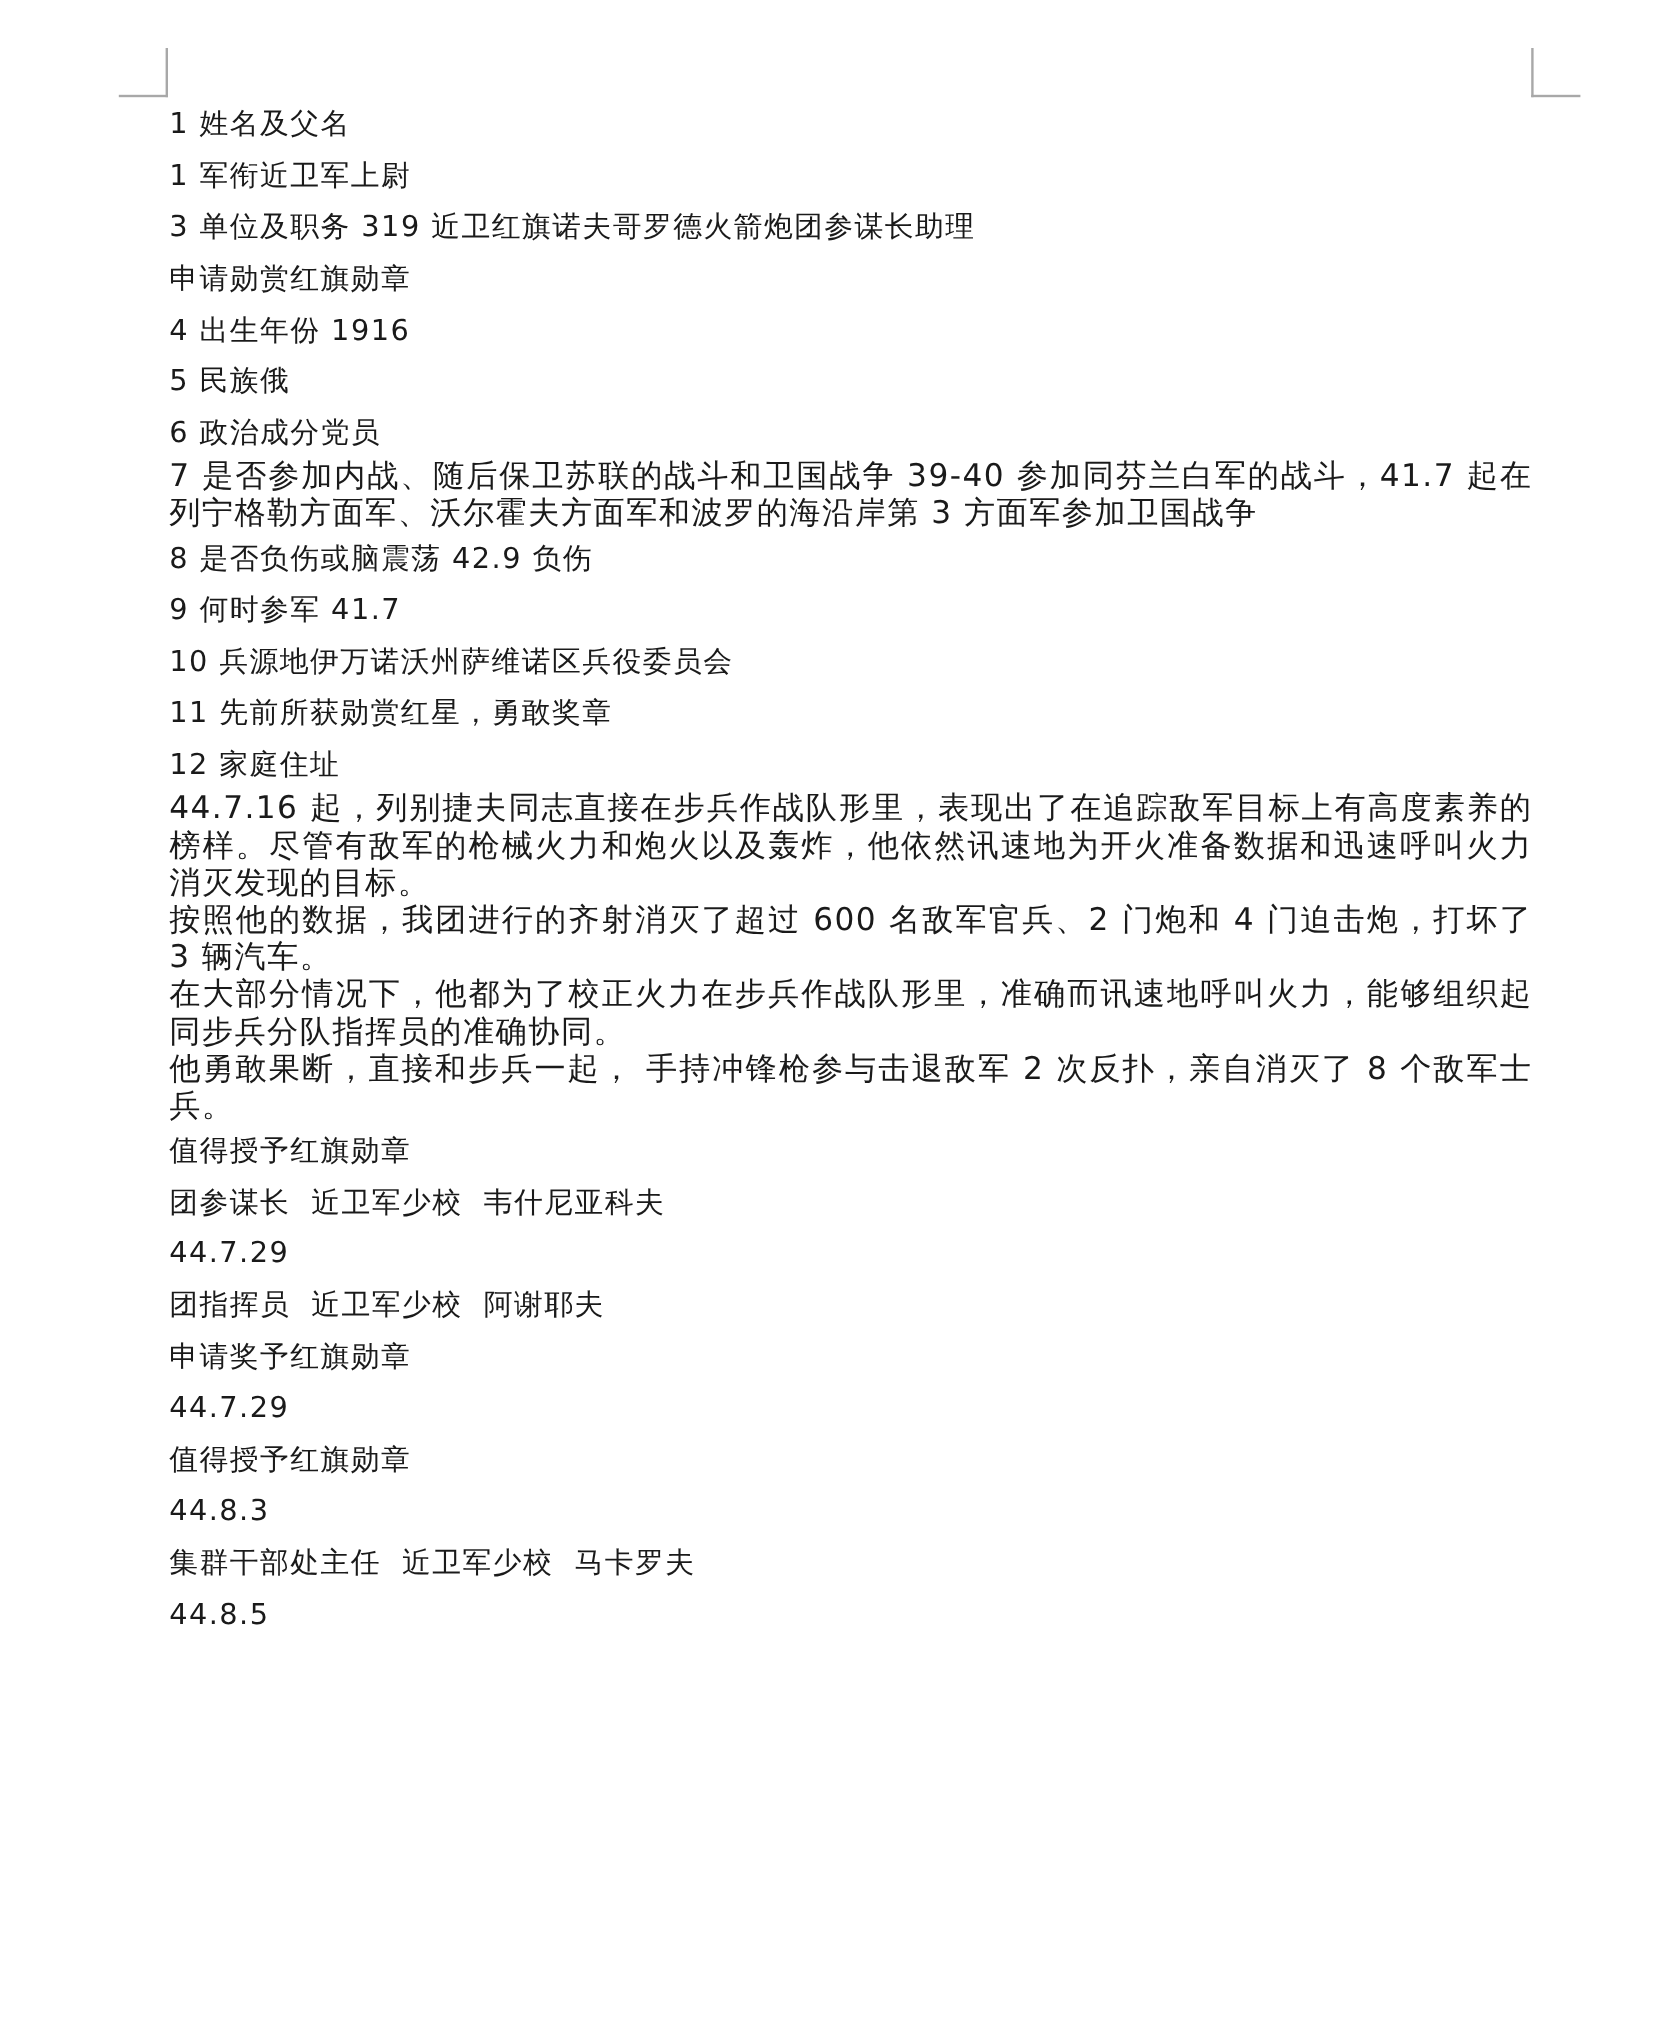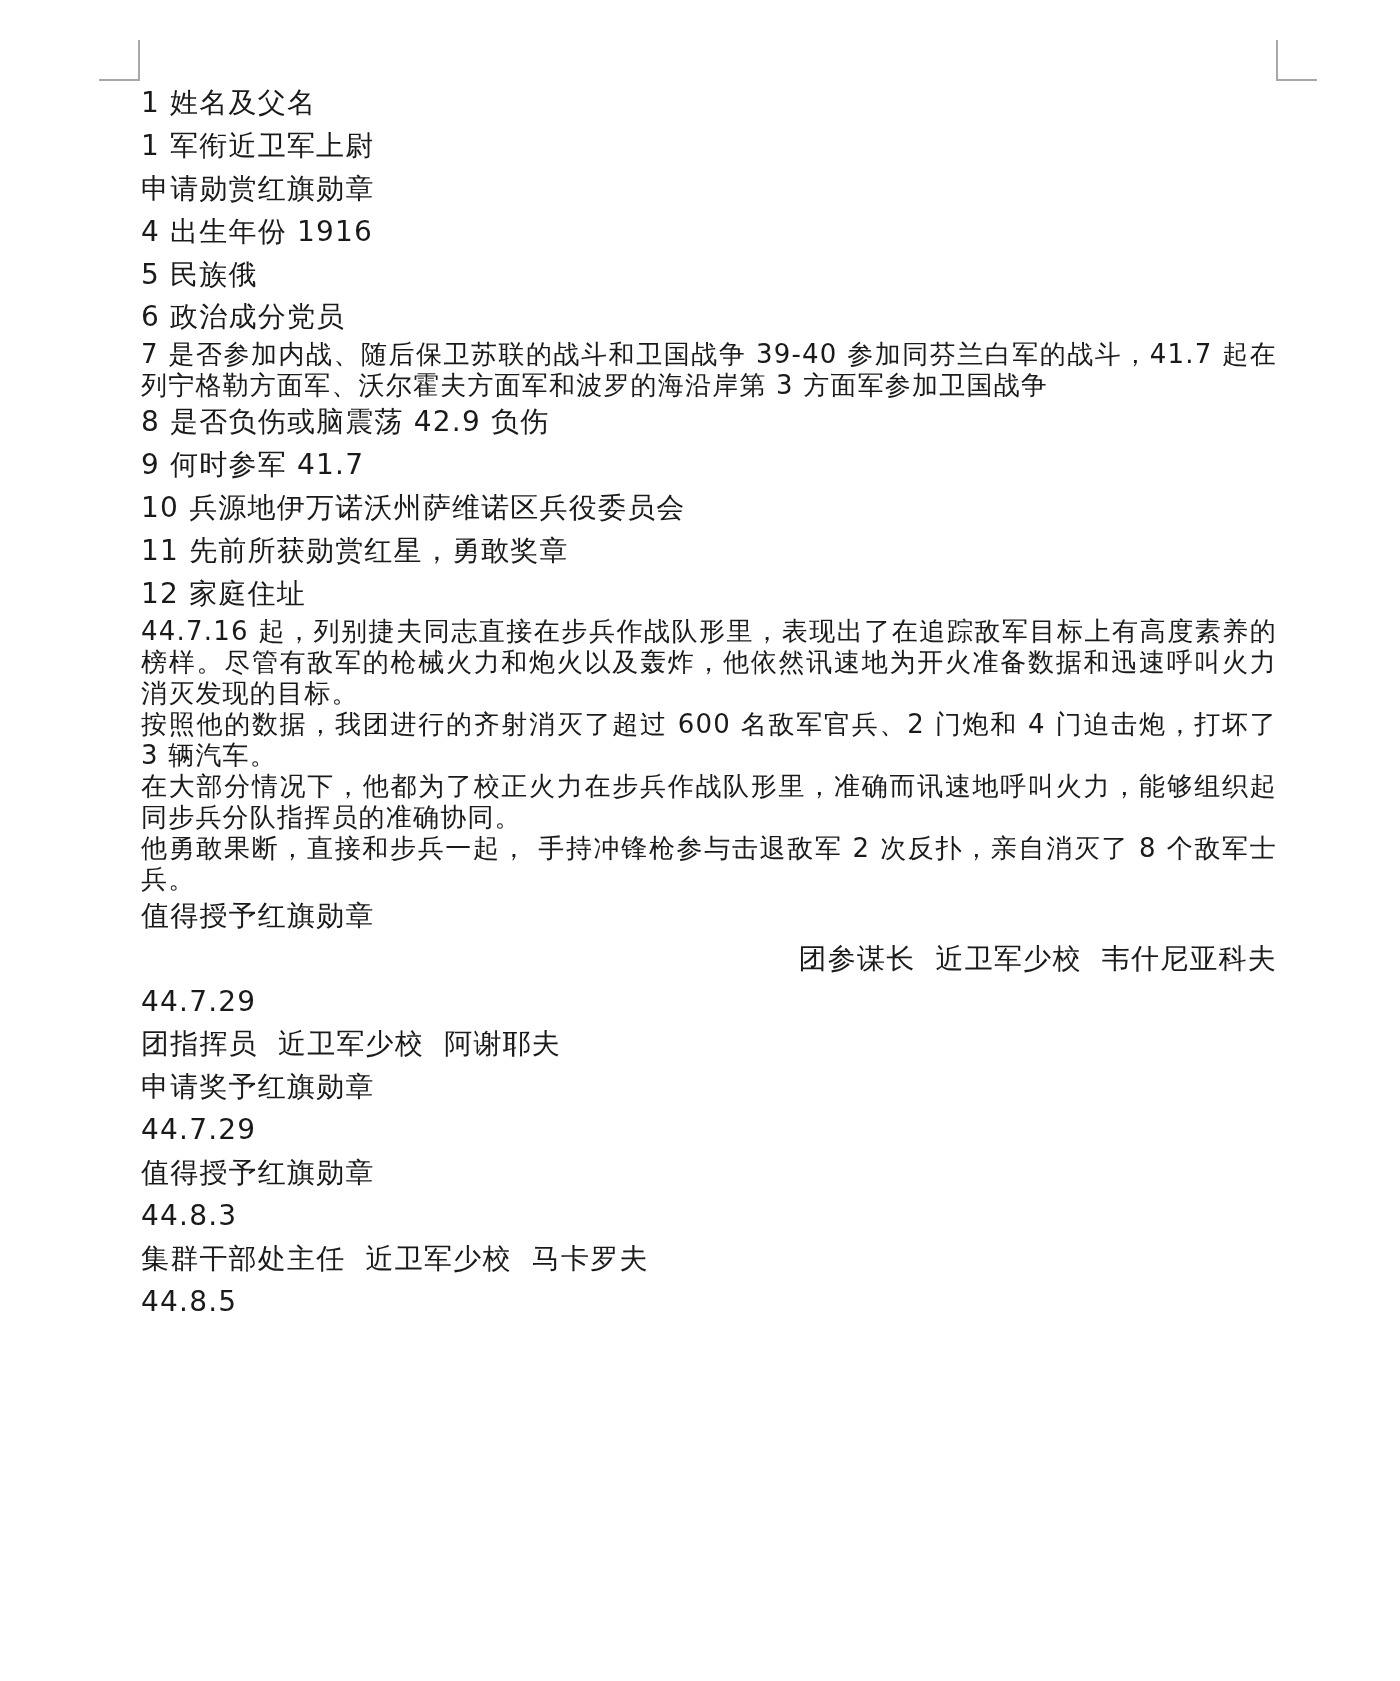--- a/index.html
+++ b/index.html
@@ -33,21 +33,21 @@
     border-left: 2px solid #a8a8a8;
     border-bottom: 2px solid #a8a8a8;
   }
   .page-body {
     position: absolute;
     left: 141px;
     top: 82px;
     width: 1136px;
   }
   .line {
-    font-size: 28px;
+    font-size: 24px;
     line-height: 42.9px;
     height: 42.9px;
     white-space: nowrap;
     letter-spacing: 1.2px;
   }
   .para {
     font-size: 26px;
     line-height: 31px;
     letter-spacing: 1.2px;
     text-align: justify;
@@ -57,37 +57,38 @@
 </style>
 </head>
 <body>
 
 <div class="corner corner-tl"></div>
 <div class="corner corner-tr"></div>
 
 <div class="page-body">
   <div class="line">1 姓名及父名</div>
   <div class="line">1 军衔近卫军上尉</div>
+  <div class="line">3 单位及职务 319 近卫红旗诺夫哥罗德火箭炮团参谋长助理</div>
   <div class="line">申请勋赏红旗勋章</div>
   <div class="line">4 出生年份 1916</div>
   <div class="line">5 民族俄</div>
   <div class="line">6 政治成分党员</div>
   <div class="para">7 是否参加内战、随后保卫苏联的战斗和卫国战争 39-40 参加同芬兰白军的战斗，41.7 起在列宁格勒方面军、沃尔霍夫方面军和波罗的海沿岸第 3 方面军参加卫国战争</div>
   <div class="line">8 是否负伤或脑震荡 42.9 负伤</div>
   <div class="line">9 何时参军 41.7</div>
   <div class="line">10 兵源地伊万诺沃州萨维诺区兵役委员会</div>
   <div class="line">11 先前所获勋赏红星，勇敢奖章</div>
   <div class="line">12 家庭住址</div>
   <div class="para">44.7.16 起，列别捷夫同志直接在步兵作战队形里，表现出了在追踪敌军目标上有高度素养的榜样。尽管有敌军的枪械火力和炮火以及轰炸，他依然讯速地为开火准备数据和迅速呼叫火力消灭发现的目标。</div>
   <div class="para">按照他的数据，我团进行的齐射消灭了超过 600 名敌军官兵、2 门炮和 4 门迫击炮，打坏了 3 辆汽车。</div>
   <div class="para">在大部分情况下，他都为了校正火力在步兵作战队形里，准确而讯速地呼叫火力，能够组织起同步兵分队指挥员的准确协同。</div>
   <div class="para">他勇敢果断，直接和步兵一起， 手持冲锋枪参与击退敌军 2 次反扑，亲自消灭了 8 个敌军士兵。</div>
 
   <div class="line">值得授予红旗勋章</div>
-  <div class="line" style="white-space: pre; text-align: right;">团参谋长  近卫军少校  韦什尼亚科夫</div>
+  <div class="line" style="white-space: pre;">团参谋长  近卫军少校  韦什尼亚科夫</div>
   <div class="line">44.7.29</div>
 
   <div class="line" style="white-space: pre;">团指挥员  近卫军少校  阿谢耶夫</div>
   <div class="line">申请奖予红旗勋章</div>
   <div class="line">44.7.29</div>
 
   <div class="line">值得授予红旗勋章</div>
   <div class="line">44.8.3</div>
 
   <div class="line" style="white-space: pre;">集群干部处主任  近卫军少校  马卡罗夫</div>

